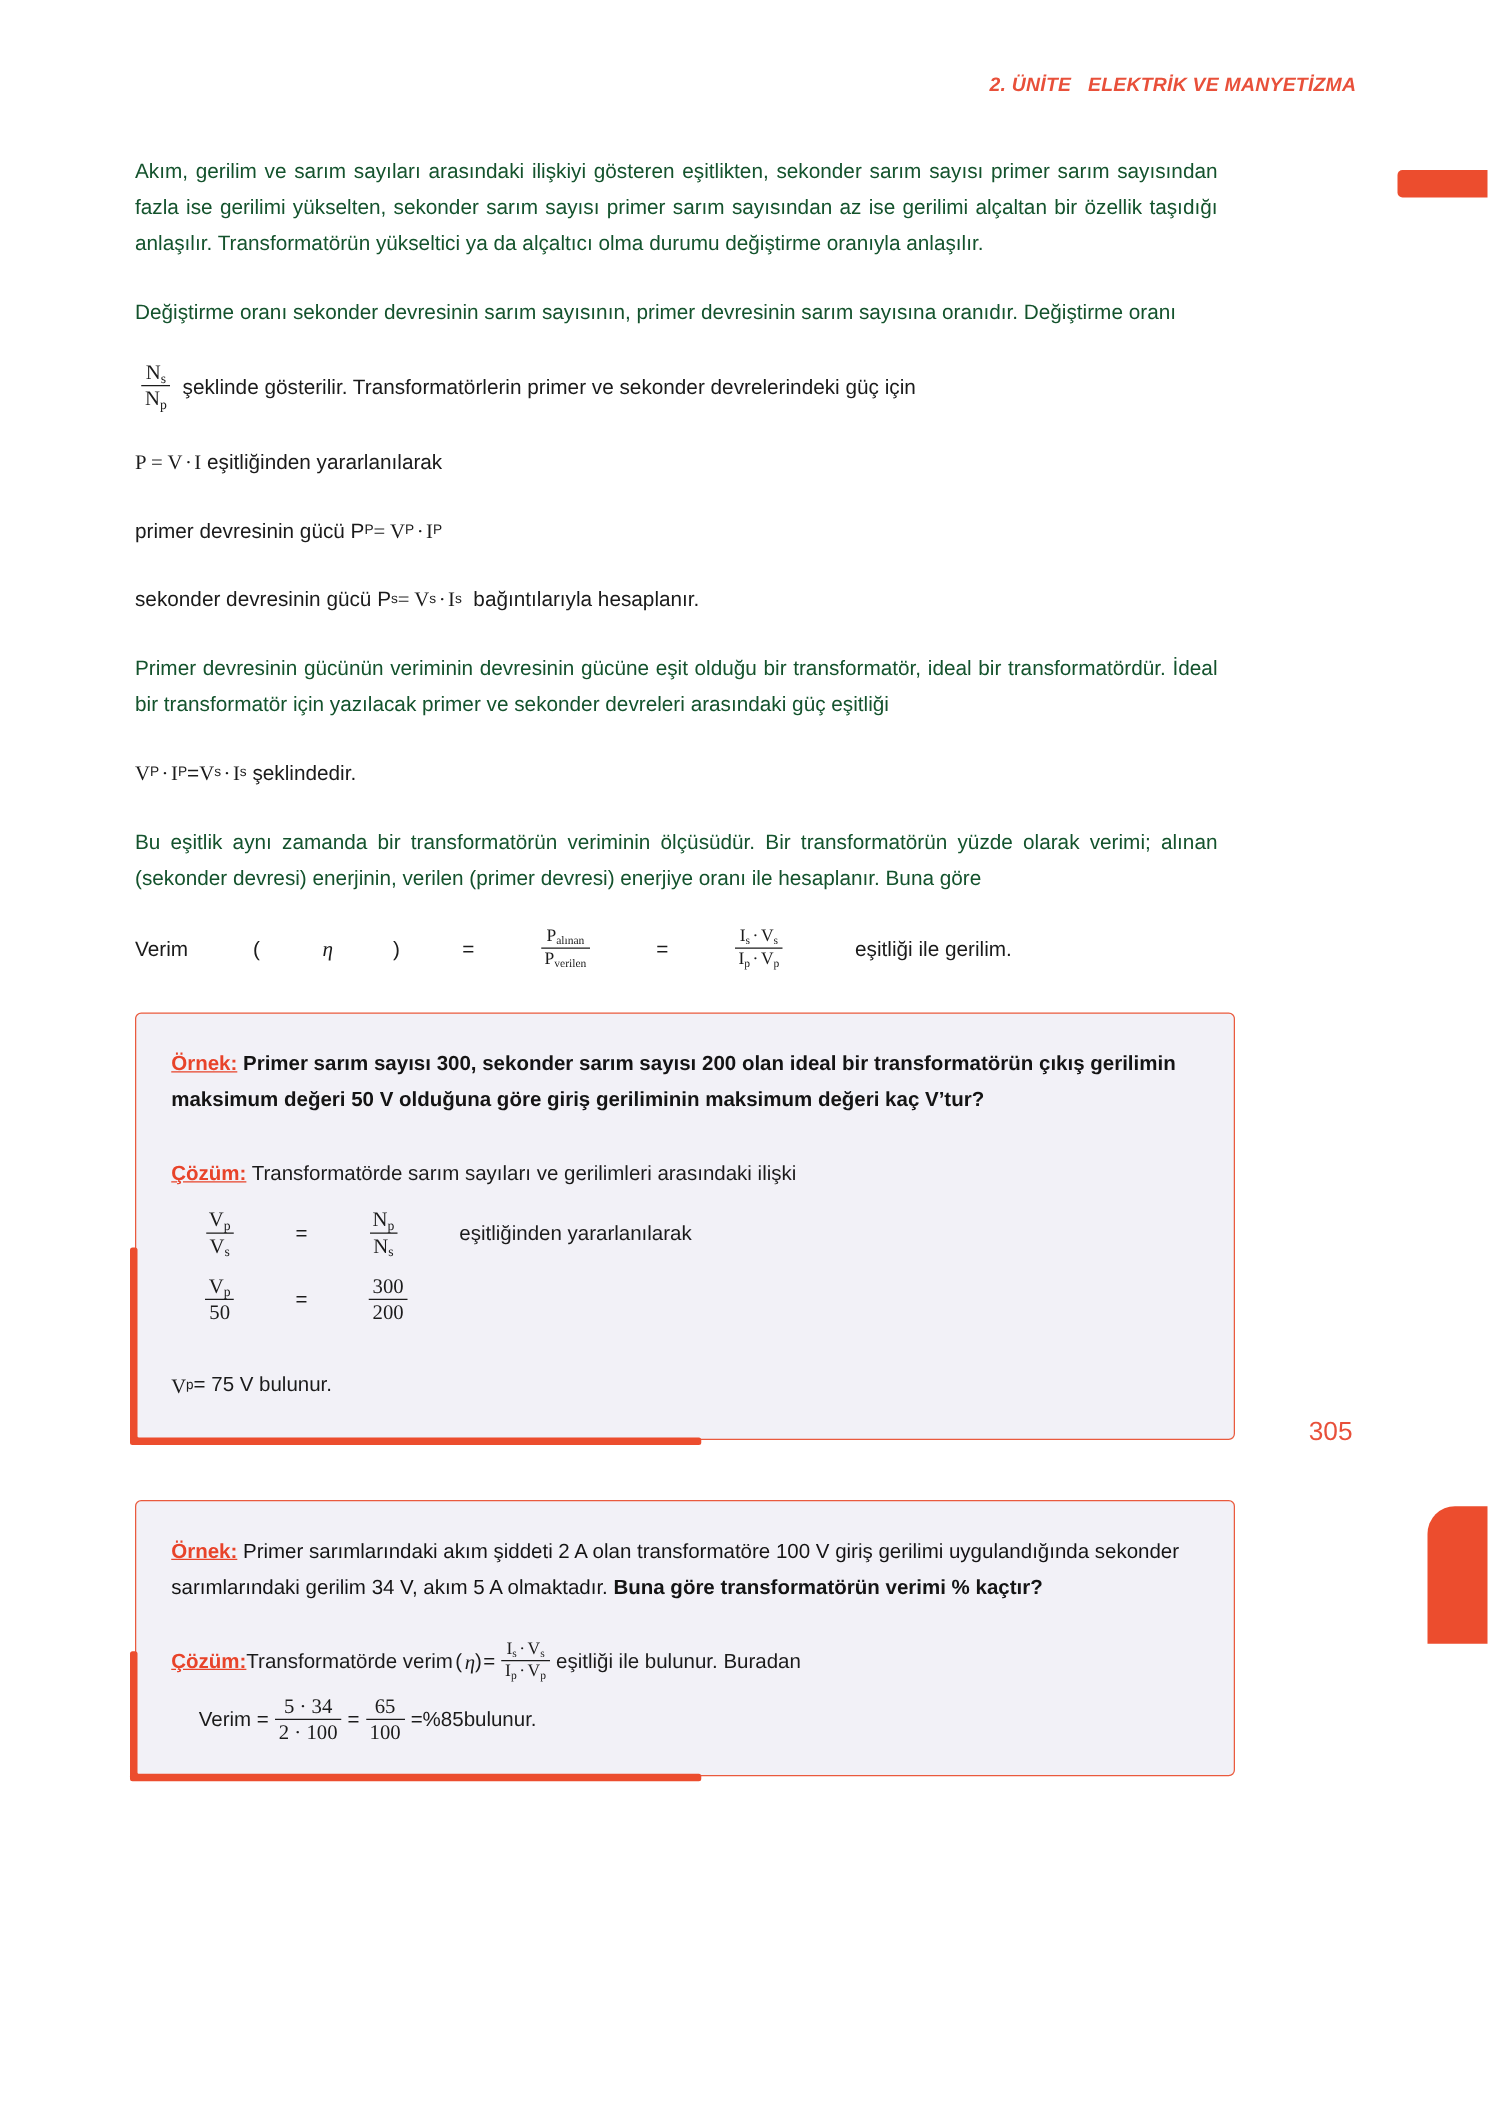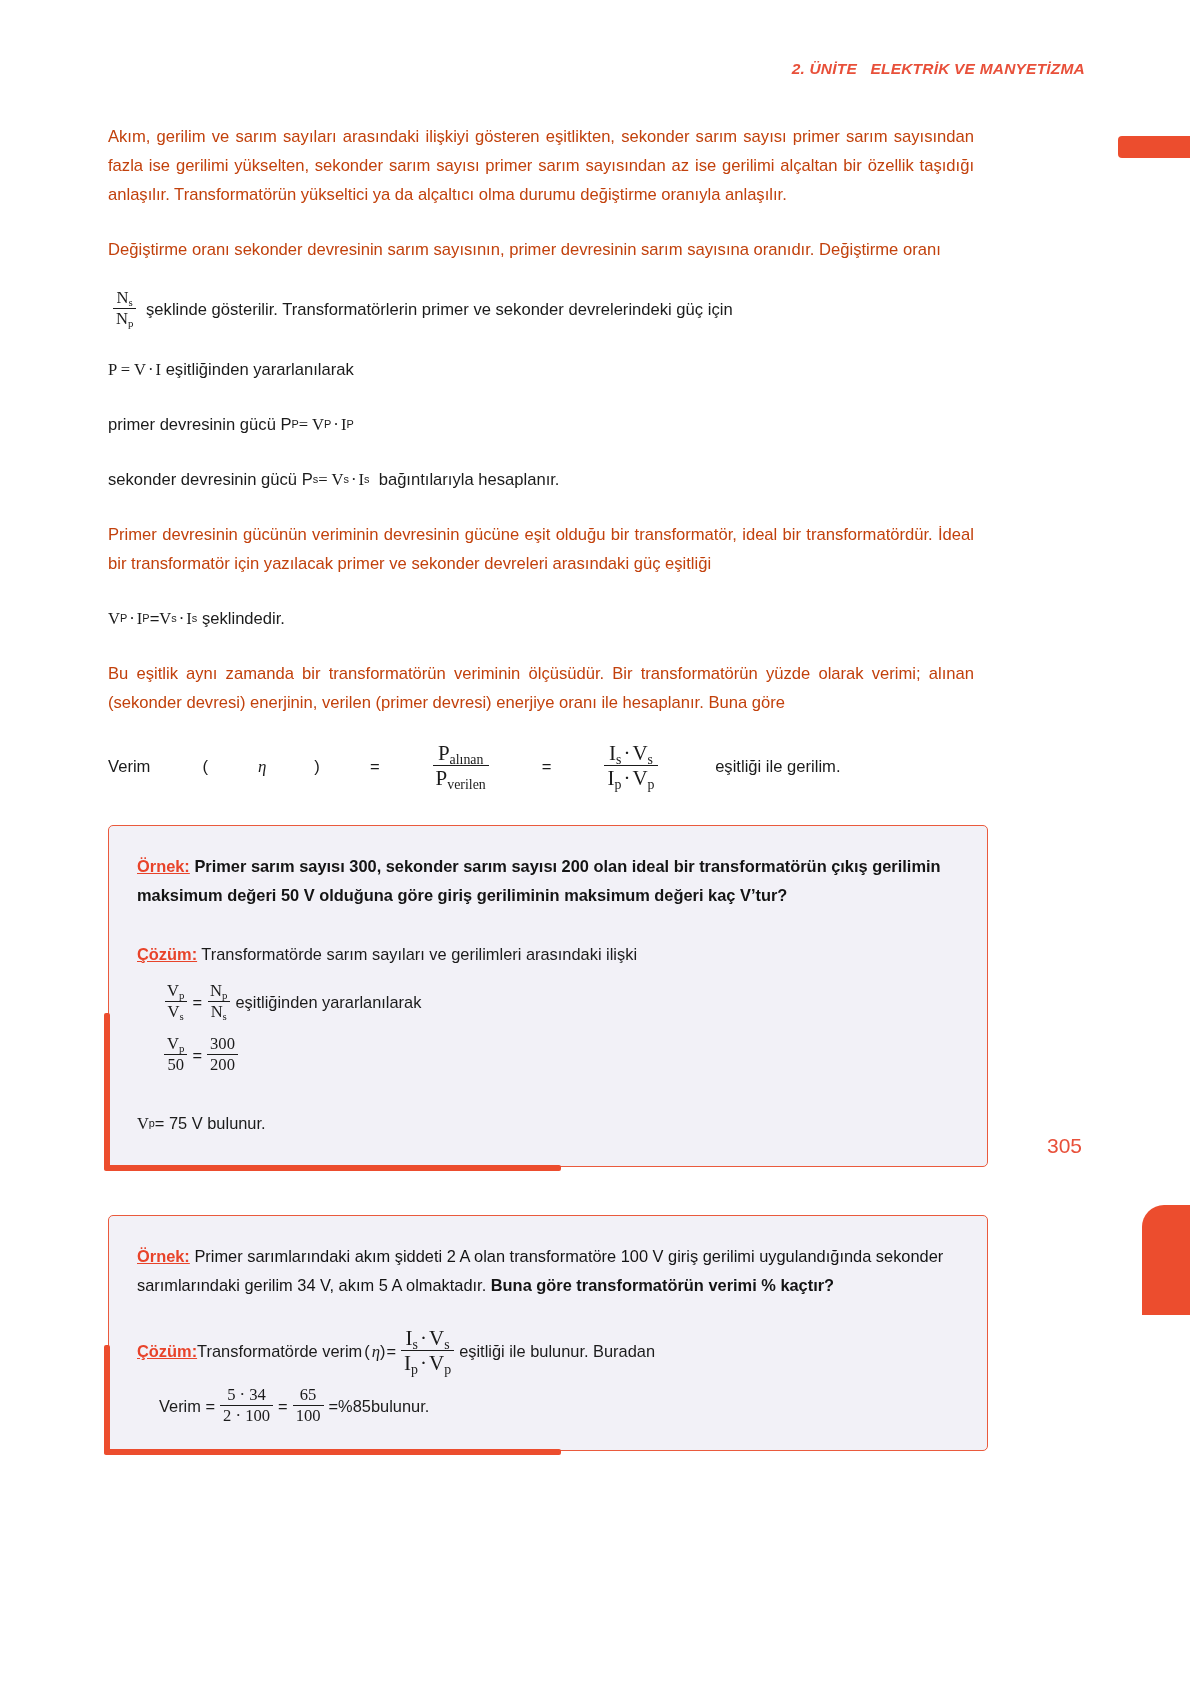--- a/index.html
+++ b/index.html
@@ -45,21 +45,21 @@
     position:absolute;
     left:108px; top:122px;
     width:880px;
   }
 
   p.para {
     margin:0 14px 26px 0;
     font-size:16.6px;
     line-height:29px;
     text-align:justify;
-    color:#c2410c;
+    color:#14532d;
   }
 
   .line-eq {
     margin:0 0 26px 0;
     font-size:16.6px;
     line-height:29px;
     display:flex;
     align-items:center;
     flex-wrap:wrap;
   }
@@ -77,21 +77,21 @@
     align-items:center;
     vertical-align:middle;
     margin:0 5px;
     line-height:1.08;
     font-size:16.6px;
     position:relative;
     top:-1px;
   }
   .frac .num { padding:0 3px 1px 3px; }
   .frac .den { padding:1px 3px 0 3px; border-top:1.4px solid #1b1b1b; }
-  .frac.small { font-size:21px; }
+  .frac.small { font-size:14px; }
 
   
   .exbox {
     position:relative;
     background:#f2f1f7;
     border:1.6px solid #ea5a3d;
     border-radius:5px;
     padding:26px 28px 28px 28px;
     margin:0 0 38px 0;
   }
@@ -114,21 +114,21 @@
     font-weight:700;
     color:#141414;
   }
   .ex-sol {
     margin:30px 0 0 0;
     font-size:16.4px; line-height:29px;
     font-weight:400;
   }
   .ex-sol-line { display:flex; align-items:center; flex-wrap:wrap; font-size:16.4px; line-height:29px; }
   .indent { padding-left:22px; }
-  .gap-top { margin-top:14px; }
+  .gap-top { margin-top:14px;gap:44px; }
   .gap-top-lg { margin-top:26px; }
   .b { font-weight:700; }
 </style>
 </head>
 <body>
 
 <div class="page">
 
   <div class="unit-header">2. ÜNİTE   ELEKTRİK VE MANYETİZMA</div>
   <div class="header-tab"></div>

